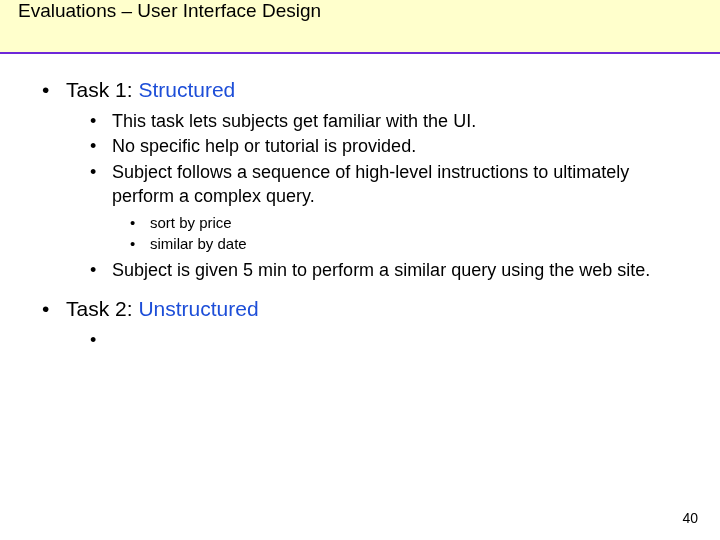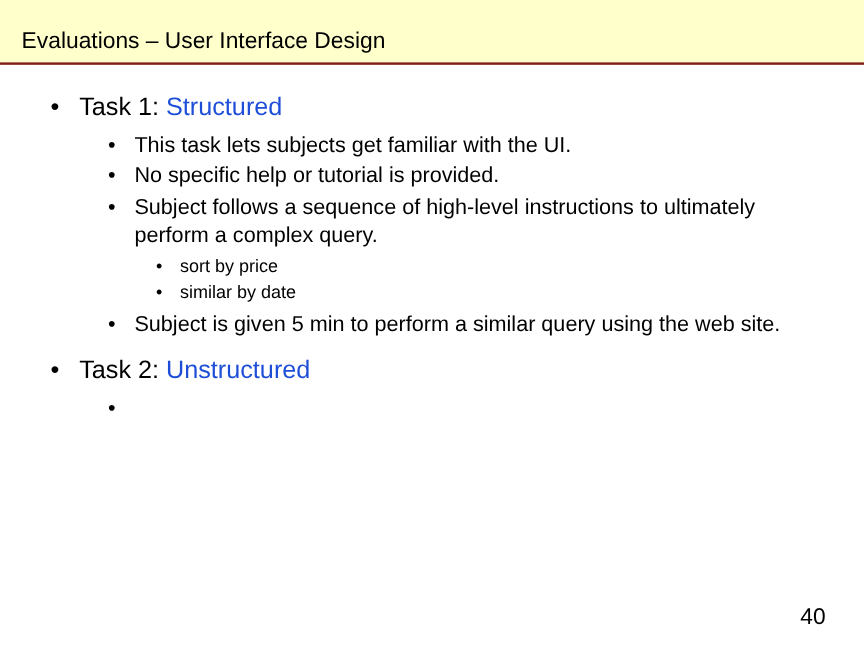--- a/index.html
+++ b/index.html
@@ -9,23 +9,23 @@
     background: #ffffff;
     font-family: "Trebuchet MS", Verdana, sans-serif;
     color: #000;
     position: relative;
     overflow: hidden;
   }
   .title-band {
     width: 100%;
     height: 54px;
     background: #ffffcc;
-    border-bottom: 2px solid #7f1d1d;
+    border-bottom: 2px solid #6d28d9;
     display: flex;
-    align-items: flex-end;
+    align-items: flex-start;
     padding: 0 0 6px 18px;
   }
   .title-text {
     font-size: 19px;
     font-weight: 400;
     color: #000;
   }
   .content {
     padding: 22px 42px 0 42px;
     font-size: 18px;
@@ -69,22 +69,22 @@
     font-size: 15px;
     margin-bottom: 1px;
   }
   .bullet3 {
     width: 20px;
     flex-shrink: 0;
   }
   .page-num {
     position: absolute;
     bottom: 14px;
-    right: 32px;
-    font-size: 19px;
+    right: 22px;
+    font-size: 14px;
   }
 </style>
 </head>
 <body>
 
 <div class="title-band">
   <div class="title-text">Evaluations – User Interface Design</div>
 </div>
 
 <div class="content">

